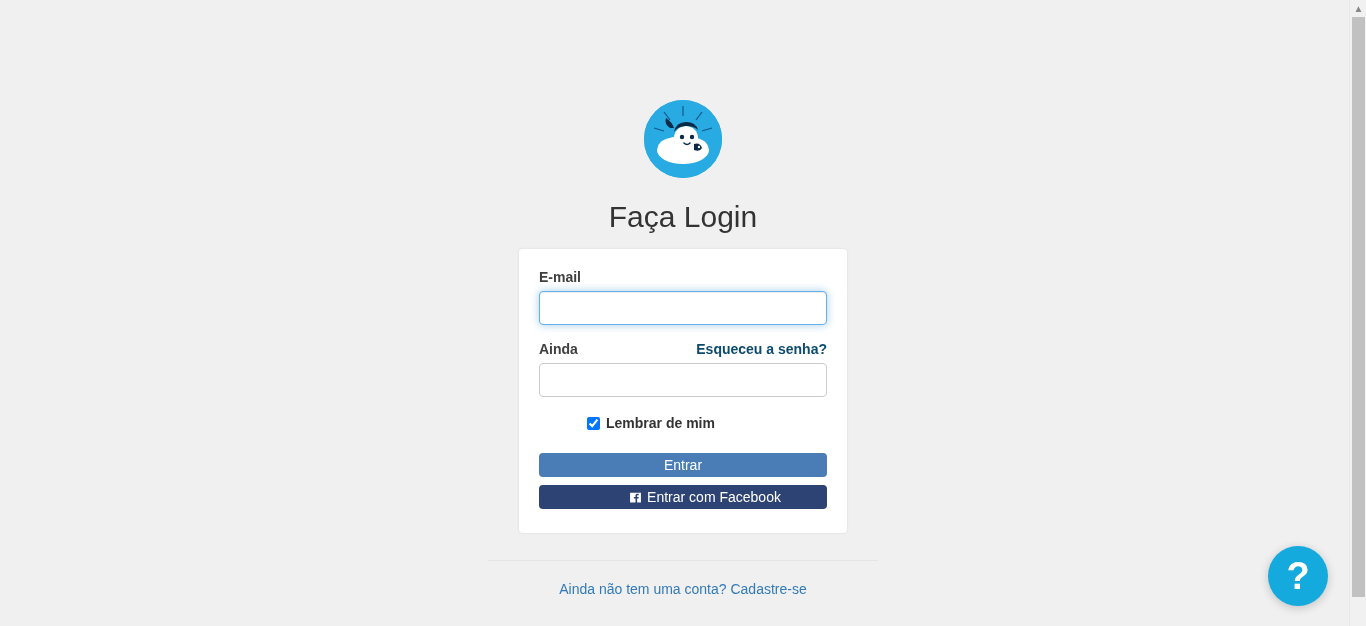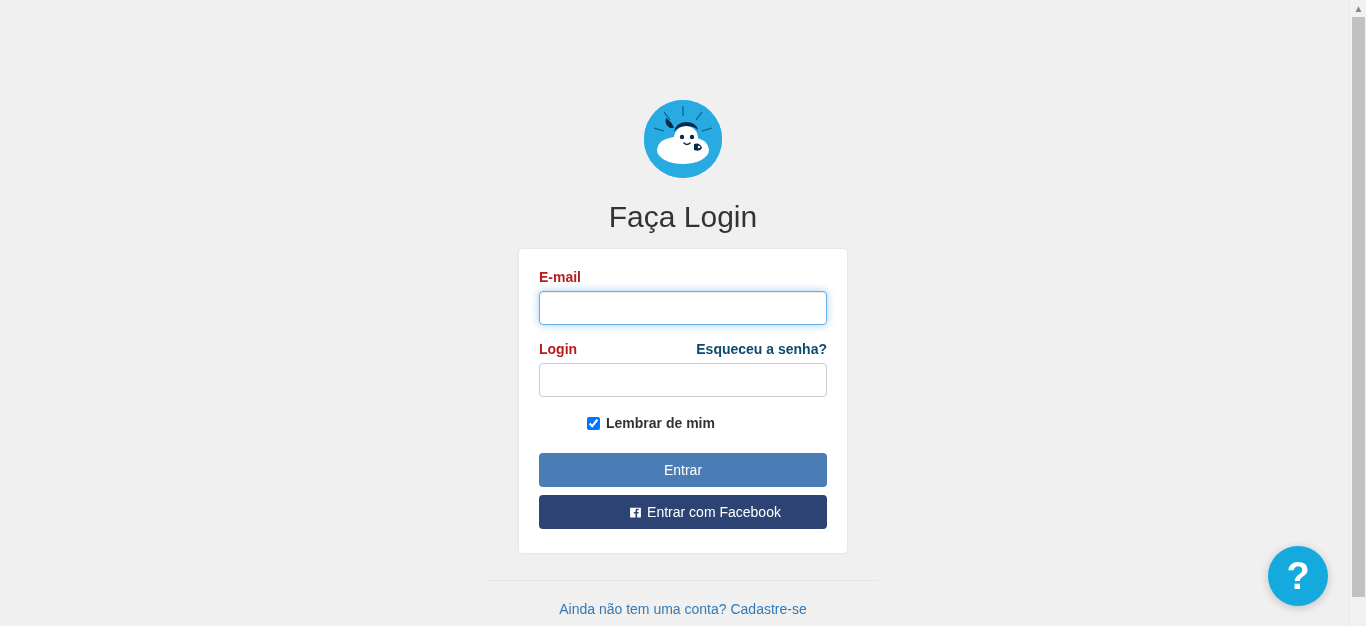--- a/index.html
+++ b/index.html
@@ -83,21 +83,21 @@
     }
     .label-row {
       display: flex;
       justify-content: space-between;
       align-items: baseline;
       margin-bottom: 6px;
     }
     .label {
       font-size: 14px;
       font-weight: 700;
-      color: #b91c1c;
+      color: #404040;
     }
     .forgot-link {
       font-size: 14px;
       color: #0c4a6e;
       text-decoration: none;
       cursor: pointer;
       font-weight: bold;
     }
     .input {
       width: 100%;
@@ -126,21 +126,21 @@
       width: 13px;
       height: 13px;
     }
     .checkbox-label {
       font-size: 14px;
       font-weight: 700;
       color: #333;
     }
     .btn {
       width: 100%;
-      height: 34px;
+      height: 24px;
       border: none;
       border-radius: 4px;
       font-size: 14px;
       color: #fff;
       cursor: pointer;
       display: flex;
       align-items: center;
       justify-content: center;
       gap: 5px;
     }
@@ -222,21 +222,21 @@
   <div class="card">
     <div class="form-group">
       <div class="label-row">
         <label class="label">E-mail</label>
       </div>
       <input type="text" class="input focused" style="">
     </div>
 
     <div class="form-group">
       <div class="label-row">
-        <label class="label">Login</label>
+        <label class="label">Ainda</label>
         <a class="forgot-link">Esqueceu a senha?</a>
       </div>
       <input type="password" class="input" style="">
     </div>
 
     <div class="checkbox-row">
       <input type="checkbox" checked="" style="">
       <label class="checkbox-label">Lembrar de mim</label>
     </div>
 

